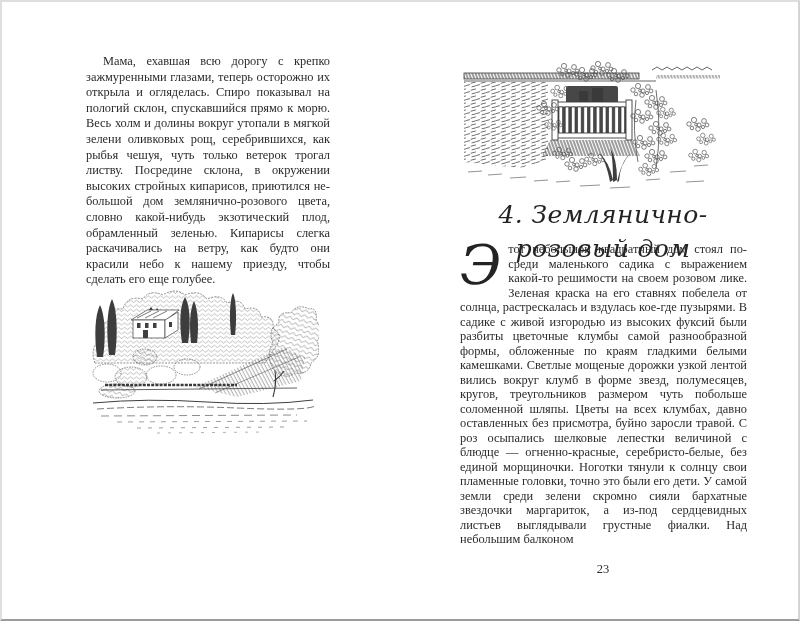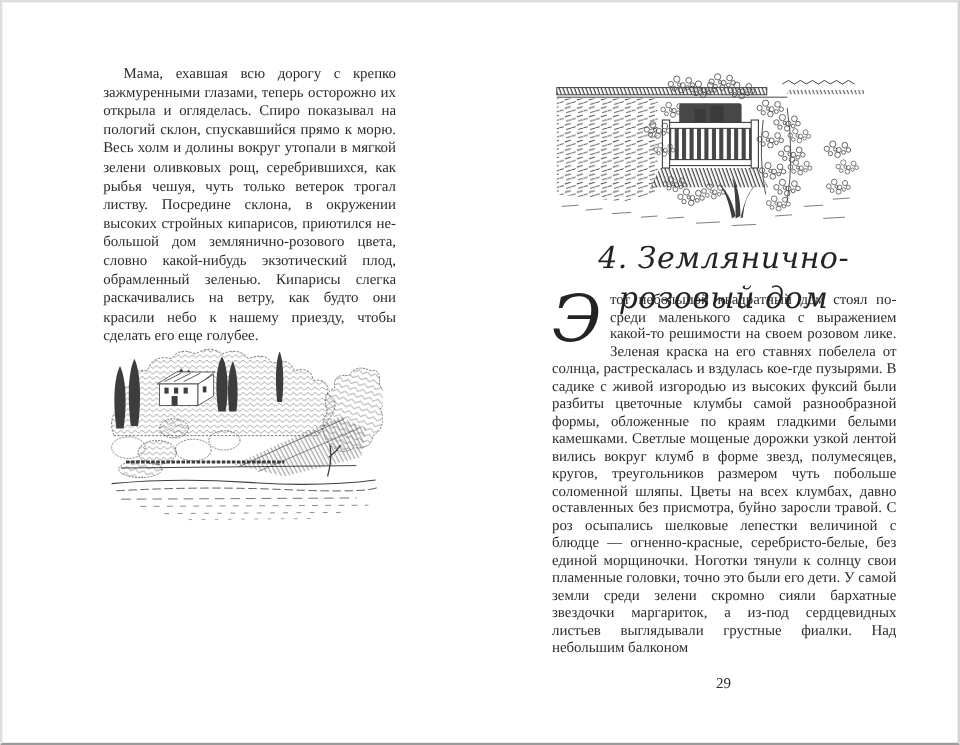--- a/index.html
+++ b/index.html
@@ -238,16 +238,16 @@
         <line x1="226" y1="122" x2="244" y2="121"></line>
       </g>
     </svg>
 
     <h2 class="chapter-title">4. Землянично-розовый дом</h2>
 
     <p class="body-text right-par">
       <span class="dropcap">Э</span><span>тот небольшой квадратный дом стоял по­среди маленького садика с выражением какой-то решимости на своем розовом лике. Зеленая краска на его ставнях побелела от солн­ца, растрескалась и вздулась кое-где пузырями. В садике с живой изгородью из высоких фуксий были разбиты цветочные клумбы самой разно­образной формы, обложенные по краям гладкими белыми камешками. Светлые мощеные дорожки узкой лентой вились вокруг клумб в форме звезд, полумесяцев, кругов, треугольников размером чуть побольше соломенной шляпы. Цветы на всех клумбах, давно оставленных без присмотра, буй­но заросли травой. С роз осыпались шелковые ле­пестки величиной с блюдце — огненно-красные, серебристо-белые, без единой морщиночки. Но­готки тянули к солнцу свои пламенные головки, точно это были его дети. У самой земли среди зелени скромно сияли бархатные звездочки мар­гариток, а из-под сердцевидных листьев выгляды­вали грустные фиалки. Над небольшим балконом</span>
     </p>
 
-    <div class="pagenum">29</div>
+    <div class="pagenum">23</div>
   </section>
 
 </div>
 
 </body></html>

